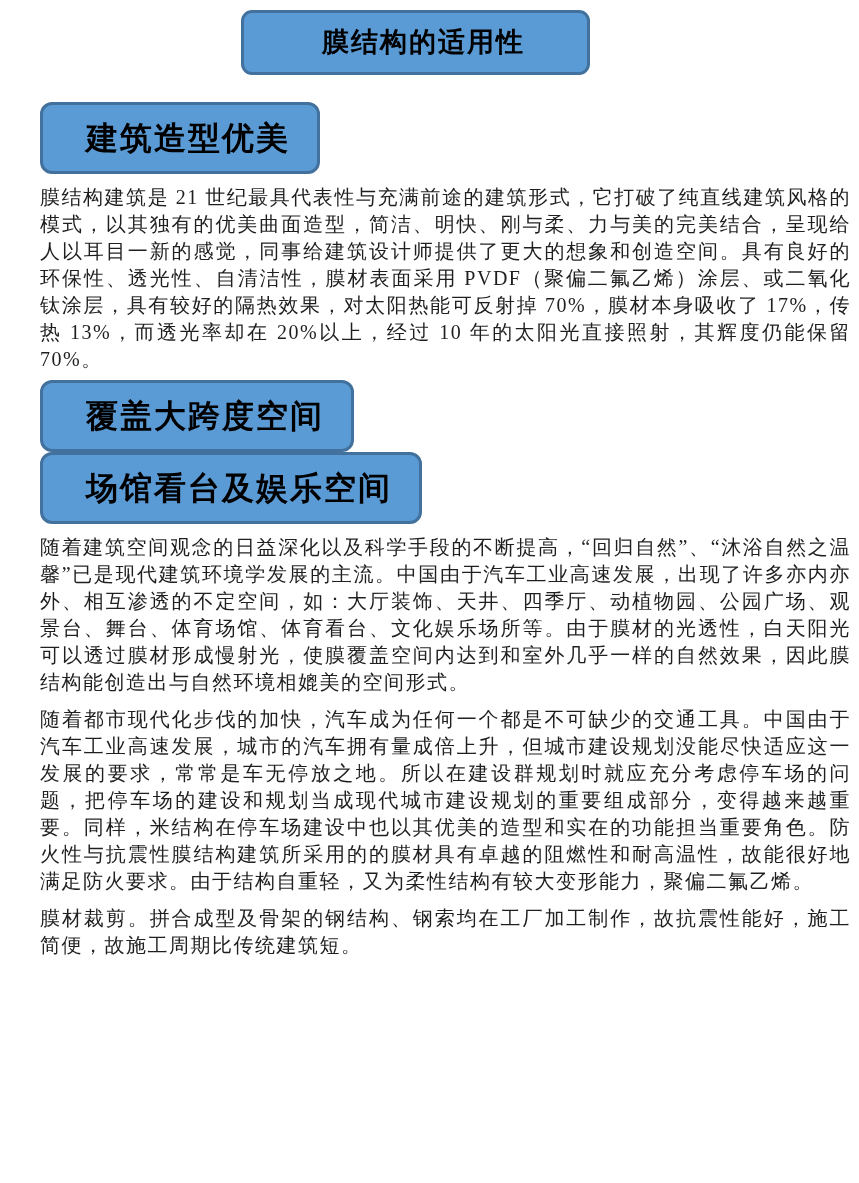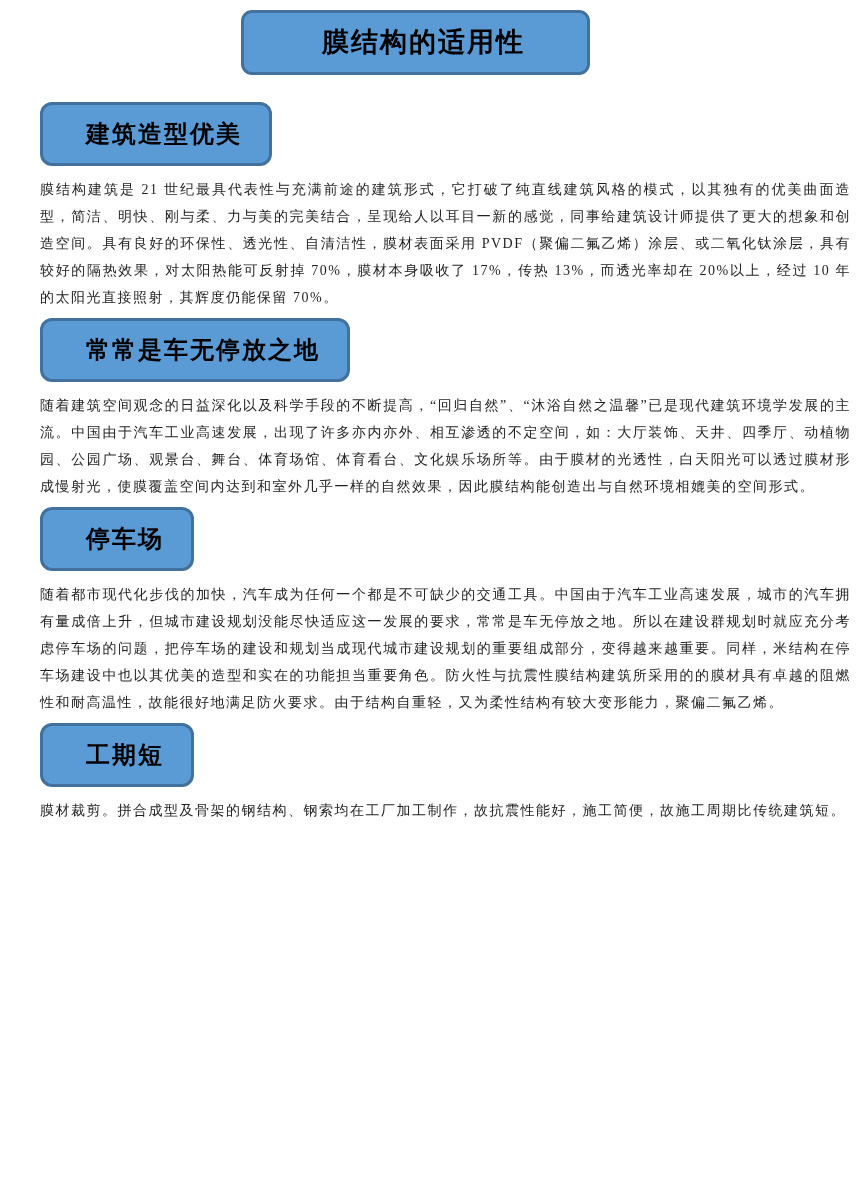--- a/index.html
+++ b/index.html
@@ -35,32 +35,32 @@
     font-weight: bold;
     color: #000000;
     letter-spacing: 2px;
   }
   .heading-box {
     display: inline-block;
     background: #5b9bd5;
     border: 3px solid #41719c;
     border-radius: 12px;
     padding: 17px 27px;
-    font-size: 24px;
+    font-size: 32px;
     line-height: 1;
     font-weight: bold;
     color: #000000;
     letter-spacing: 2px;
   }
   .section { margin: 0; }
   .section-1 { margin-top: 27px; }
   .heading-row { margin: 0; }
   .body-text {
     margin: 10px 0 7px 0;
-    font-size: 14px;
+    font-size: 20px;
     line-height: 27px;
     letter-spacing: 1.5px;
     text-align: justify;
     text-justify: inter-ideograph;
     color: #1f1f1f;
   }
 </style>
 </head>
 <body>
 
@@ -75,42 +75,37 @@
   <div class="section section-1">
     <div class="heading-row">
       <div class="heading-box">
         <span>建筑造型优美</span>
       </div>
     </div>
     <p class="body-text">膜结构建筑是 21 世纪最具代表性与充满前途的建筑形式，它打破了纯直线建筑风格的模式，以其独有的优美曲面造型，简洁、明快、刚与柔、力与美的完美结合，呈现给人以耳目一新的感觉，同事给建筑设计师提供了更大的想象和创造空间。具有良好的环保性、透光性、自清洁性，膜材表面采用 PVDF（聚偏二氟乙烯）涂层、或二氧化钛涂层，具有较好的隔热效果，对太阳热能可反射掉 70%，膜材本身吸收了 17%，传热 13%，而透光率却在 20%以上，经过 10 年的太阳光直接照射，其辉度仍能保留 70%。</p>
   </div>
 
   <div class="section">
+    <div class="heading-row">
+      <div class="heading-box">
+        <span>覆盖大跨度空间</span>
+      </div>
+    </div>
   </div>
 
   <div class="section">
     <div class="heading-row">
       <div class="heading-box">
-        <span>常常是车无停放之地</span>
+        <span>场馆看台及娱乐空间</span>
       </div>
     </div>
     <p class="body-text">随着建筑空间观念的日益深化以及科学手段的不断提高，“回归自然”、“沐浴自然之温馨”已是现代建筑环境学发展的主流。中国由于汽车工业高速发展，出现了许多亦内亦外、相互渗透的不定空间，如：大厅装饰、天井、四季厅、动植物园、公园广场、观景台、舞台、体育场馆、体育看台、文化娱乐场所等。由于膜材的光透性，白天阳光可以透过膜材形成慢射光，使膜覆盖空间内达到和室外几乎一样的自然效果，因此膜结构能创造出与自然环境相媲美的空间形式。</p>
   </div>
 
   <div class="section">
-    <div class="heading-row">
-      <div class="heading-box">
-        <span>停车场</span>
-      </div>
-    </div>
     <p class="body-text">随着都市现代化步伐的加快，汽车成为任何一个都是不可缺少的交通工具。中国由于汽车工业高速发展，城市的汽车拥有量成倍上升，但城市建设规划没能尽快适应这一发展的要求，常常是车无停放之地。所以在建设群规划时就应充分考虑停车场的问题，把停车场的建设和规划当成现代城市建设规划的重要组成部分，变得越来越重要。同样，米结构在停车场建设中也以其优美的造型和实在的功能担当重要角色。防火性与抗震性膜结构建筑所采用的的膜材具有卓越的阻燃性和耐高温性，故能很好地满足防火要求。由于结构自重轻，又为柔性结构有较大变形能力，聚偏二氟乙烯。</p>
   </div>
 
   <div class="section">
-    <div class="heading-row">
-      <div class="heading-box">
-        <span>工期短</span>
-      </div>
-    </div>
     <p class="body-text">膜材裁剪。拼合成型及骨架的钢结构、钢索均在工厂加工制作，故抗震性能好，施工简便，故施工周期比传统建筑短。</p>
   </div>
 
 </div>
 
 </body></html>

